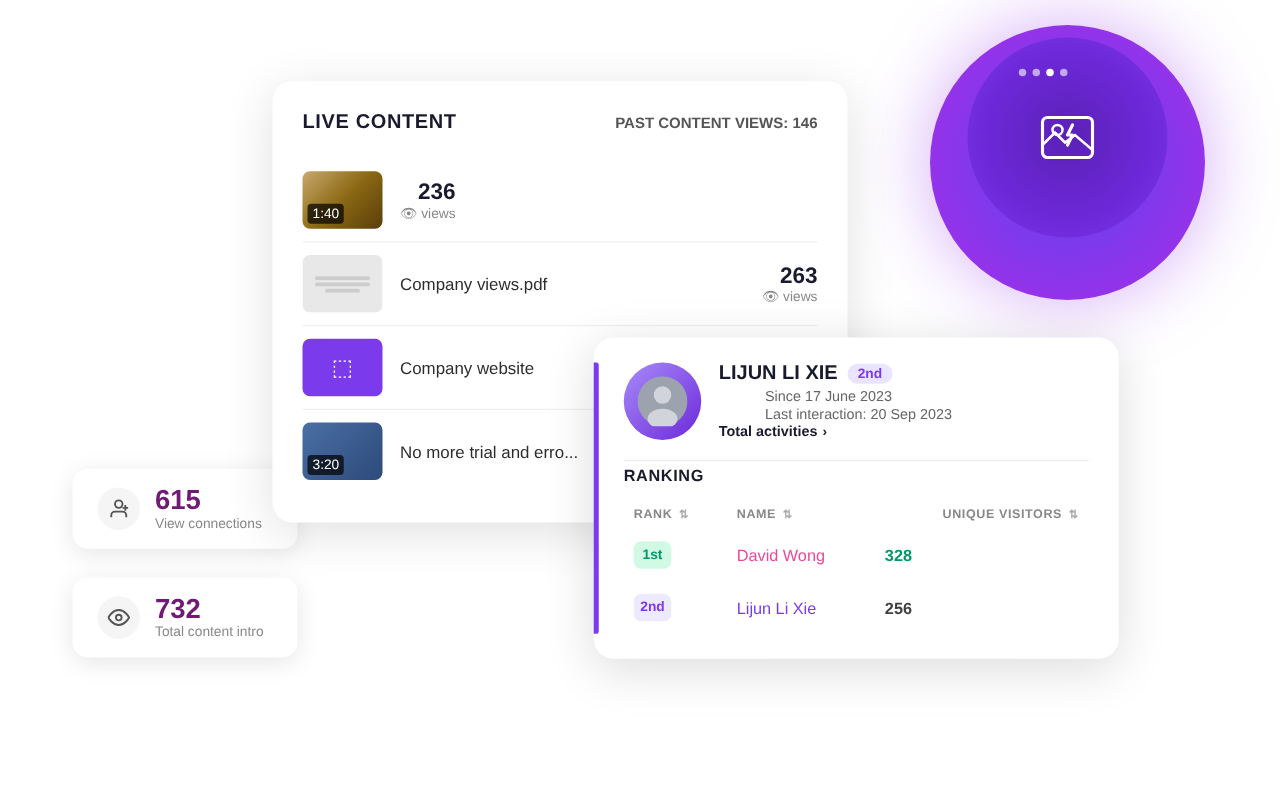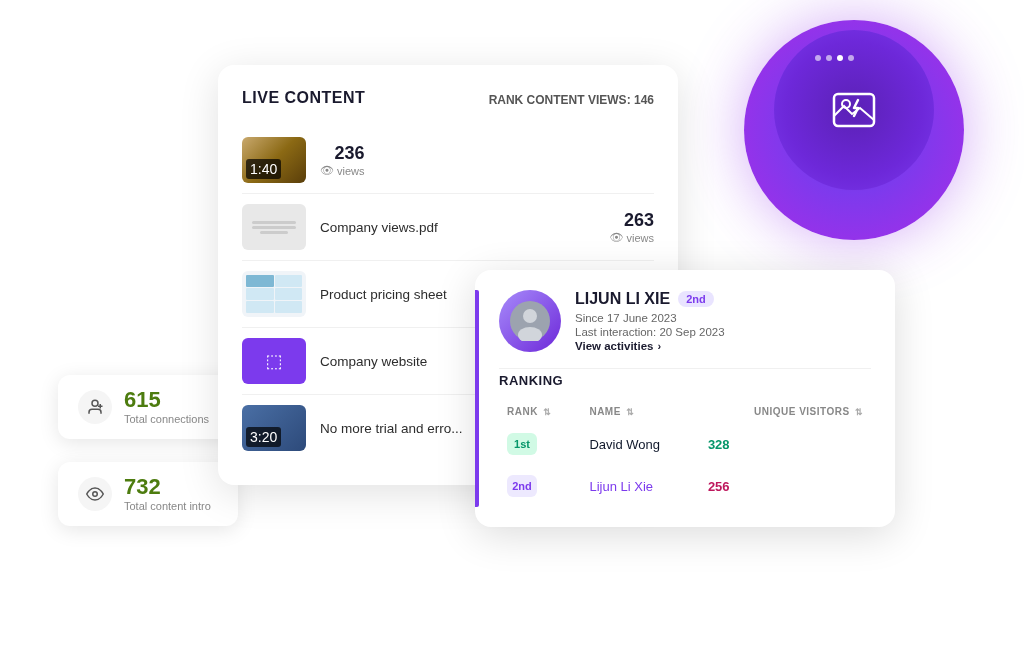--- a/index.html
+++ b/index.html
@@ -64,21 +64,21 @@
       width: 460px;
       background: #fff;
       border-radius: 16px;
       box-shadow: 0 8px 40px rgba(0,0,0,0.12);
       padding: 24px;
       z-index: 10;
     }
     .card-header {
       display: flex;
       justify-content: space-between;
-      align-items: flex-end;
+      align-items: center;
       margin-bottom: 20px;
     }
     .live-content-title {
       font-size: 16px;
       font-weight: 700;
       color: #1a1a2e;
       letter-spacing: 0.5px;
     }
     .past-content-views {
       font-size: 12px;
@@ -125,21 +125,21 @@
     .thumb-video2 {
       background: linear-gradient(135deg, #4a6fa5 0%, #2d4a7a 100%);
       text-align: center;
     }
     .thumb-badge {
       position: absolute;
       bottom: 4px;
       left: 4px;
       background: rgba(0,0,0,0.7);
       color: #fff;
-      font-size: 14px;
+      font-size: 11px;
       padding: 2px 4px;
       border-radius: 3px;
     }
     .content-name {
       flex: 1;
       font-size: 13.5px;
       color: #2d2d2d;
       font-weight: 500;
     }
     .content-views {
@@ -191,21 +191,21 @@
       align-items: center;
       justify-content: center;
       font-size: 16px;
       color: #666;
       flex-shrink: 0;
     }
     .stats-info {}
     .stats-number {
       font-size: 22px;
       font-weight: 700;
-      color: #4d7c0f;
+      color: #701a75;
       line-height: 1;
     }
     .stats-label {
       font-size: 11px;
       color: #888;
       margin-top: 2px;
     }
 
     
     .profile-ranking-card {
@@ -254,20 +254,21 @@
       color: #7c3aed;
       font-size: 11px;
       font-weight: 600;
       padding: 2px 8px;
       border-radius: 10px;
     }
     .profile-detail {
       font-size: 11.5px;
       color: #666;
       margin-bottom: 2px;
+      margin-left: 37px;
     }
     .view-activities {
       font-size: 11.5px;
       color: #1a1a2e;
       font-weight: 600;
       cursor: pointer;
       display: flex;
       align-items: center;
       gap: 4px;
       margin-top: 2px;
@@ -307,24 +308,24 @@
       width: 30px;
       height: 22px;
       border-radius: 6px;
       text-align: center;
       line-height: 22px;
       font-size: 11px;
       font-weight: 600;
     }
     .rank-1st { background: #d1fae5; color: #059669; }
     .rank-2nd { background: #ede9fe; color: #7c3aed; }
-    .name-cell { color: #0f172a; font-weight: 500; }
+    .name-cell { color: #ec4899; font-weight: 500; }
     .name-cell.purple { color: #7c3aed; }
     .visitors-cell { font-weight: 600; color: #059669; }
-    .visitors-cell.purple { color: #be185d; }
+    .visitors-cell.purple { color: #404040; }
 
     
     .profile-ranking-card::before {
       content: '';
       position: absolute;
       left: 0;
       top: 20px;
       bottom: 20px;
       width: 4px;
       background: #7c3aed;
@@ -392,21 +393,21 @@
     <div class="purple-dot"></div>
     <div class="purple-dot"></div>
     <div class="purple-dot active"></div>
     <div class="purple-dot"></div>
   </div>
 
   <div class="live-content-card">
     <div class="card-header">
       <span class="live-content-title">LIVE CONTENT</span>
       <span class="past-content-views">
-        <span>RANK CONTENT VIEWS:</span>
+        <span>PAST CONTENT VIEWS:</span>
         <span>146</span>
       </span>
     </div>
 
     <div class="content-item">
       <div class="content-thumb thumb-video">
         <span class="thumb-badge">1:40</span>
       </div>
       <div class="content-views">
         <span class="views-count">236</span>
@@ -428,33 +429,20 @@
       <span class="content-name">Company views.pdf</span>
       <div class="content-views">
         <span class="views-count">263</span>
         <span class="views-label">
           <span class="eye-icon-small">👁</span>
           <span>views</span>
         </span>
       </div>
     </div>
 
-    <div class="content-item">
-      <div class="content-thumb thumb-sheet">
-        <div class="thumb-inner-sheet">
-          <div class="sheet-cell blue"></div>
-          <div class="sheet-cell"></div>
-          <div class="sheet-cell"></div>
-          <div class="sheet-cell"></div>
-          <div class="sheet-cell"></div>
-          <div class="sheet-cell"></div>
-        </div>
-      </div>
-      <span class="content-name">Product pricing sheet</span>
-    </div>
 
     <div class="content-item">
       <div class="content-thumb thumb-website">
         <span class="external-link-icon">⬚</span>
       </div>
       <span class="content-name">Company website</span>
     </div>
 
     <div class="content-item">
       <div class="content-thumb thumb-video2">
@@ -468,21 +456,21 @@
     <div class="stats-icon">
       <svg width="18" height="18" viewBox="0 0 24 24" fill="none" stroke="#555" stroke-width="2">
         <path d="M20 21v-2a4 4 0 0 0-4-4H8a4 4 0 0 0-4 4v2"></path>
         <circle cx="12" cy="7" r="4"></circle>
         <line x1="19" y1="8" x2="19" y2="14"></line>
         <line x1="16" y1="11" x2="22" y2="11"></line>
       </svg>
     </div>
     <div class="stats-info">
       <div class="stats-number">615</div>
-      <div class="stats-label">Total connections</div>
+      <div class="stats-label">View connections</div>
     </div>
   </div>
 
   <div class="stats-card views">
     <div class="stats-icon">
       <svg width="18" height="18" viewBox="0 0 24 24" fill="none" stroke="#555" stroke-width="2">
         <path d="M1 12s4-8 11-8 11 8 11 8-4 8-11 8-11-8-11-8z"></path>
         <circle cx="12" cy="12" r="3"></circle>
       </svg>
     </div>
@@ -503,21 +491,21 @@
         </svg>
       </div>
       <div class="profile-info">
         <div class="profile-name-row">
           <span class="profile-name">LIJUN LI XIE</span>
           <span class="rank-badge">2nd</span>
         </div>
         <div class="profile-detail">Since 17 June 2023</div>
         <div class="profile-detail">Last interaction: 20 Sep 2023</div>
         <div class="view-activities">
-          <span>View activities</span>
+          <span>Total activities</span>
           <span class="view-activities-chevron">›</span>
         </div>
       </div>
     </div>
 
     <div class="ranking-title">RANKING</div>
 
     <table class="ranking-table">
       <thead>
         <tr class="ranking-header">

